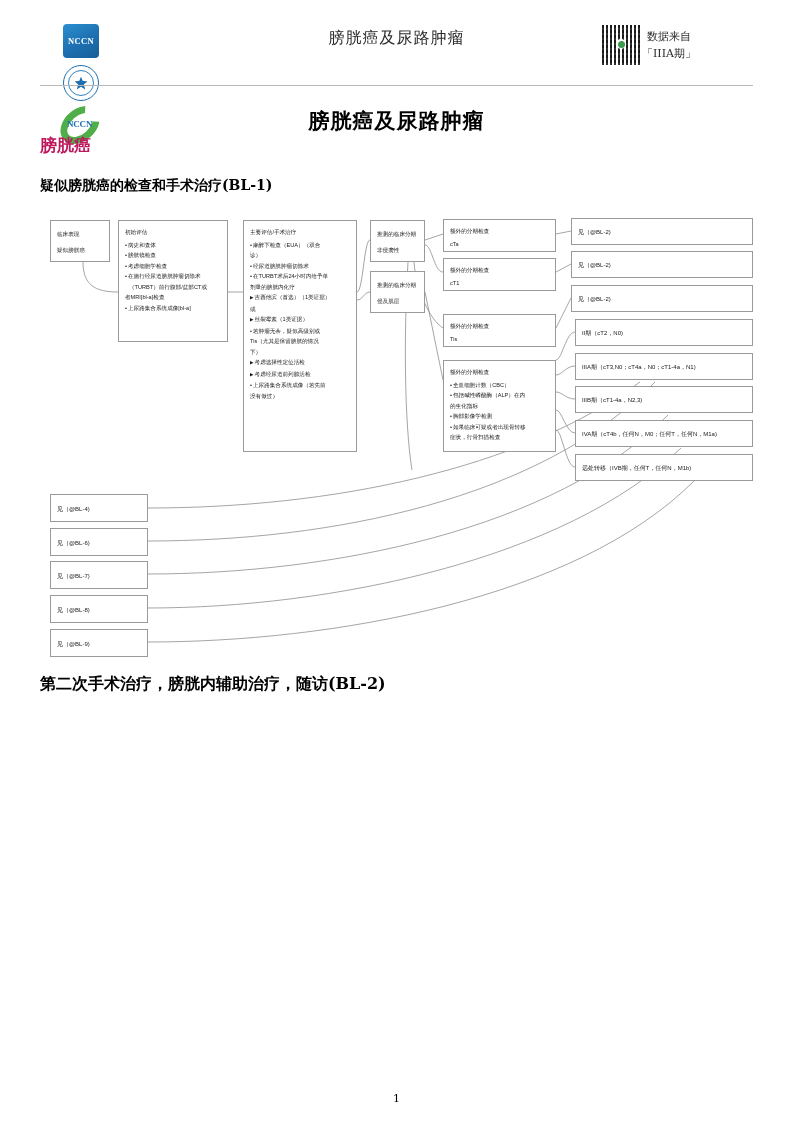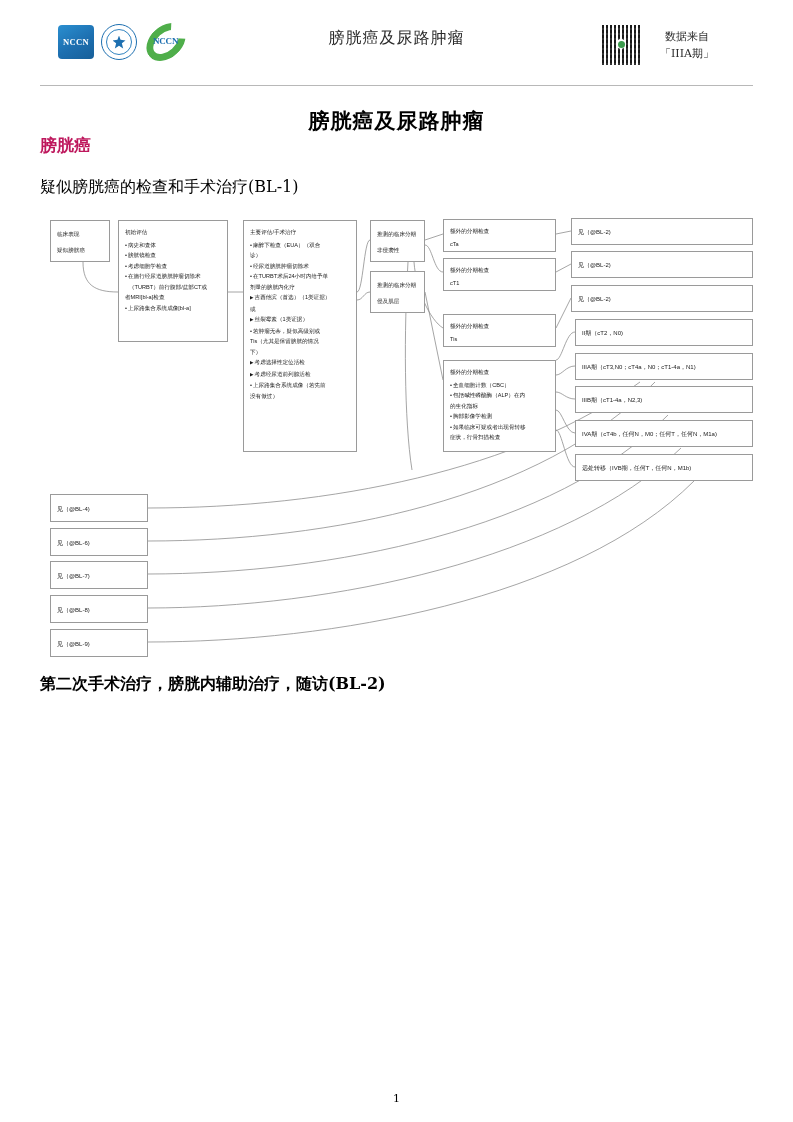--- a/index.html
+++ b/index.html
@@ -8,21 +8,21 @@
     background:#ffffff;
     font-family:"Liberation Sans","DejaVu Sans",sans-serif;
     color:#111;
     position:relative;
     overflow:hidden;
   }
   .page{position:absolute;left:0;top:0;width:793px;height:1122px;}
 
   
   .header{position:absolute;left:0;top:0;width:793px;height:88px;}
-  .logo-group{position:absolute;left:58px;top:24px;display:flex;align-items:center;gap:7px;}
+  .logo-group{position:absolute;left:58px;top:24px;display:flex;align-items:center;gap:7px;flex-direction:column;}
   .logo-nccn-blue{
     width:36px;height:34px;border-radius:4px;
     background:linear-gradient(150deg,#2a8fd0 0%,#1d6fb0 55%,#175f99 100%);
     display:flex;align-items:center;justify-content:center;
   }
   .logo-nccn-blue span{color:#fff;font-size:8.5px;font-weight:bold;letter-spacing:.3px;font-family:"Liberation Serif",serif;}
   .logo-seal{
     width:34px;height:34px;border-radius:50%;
     border:1.4px solid #1d6fb0;
     background:#fff;
@@ -52,37 +52,37 @@
     font-size:16px;color:#2b2b2b;letter-spacing:1px;
   }
   .qr{position:absolute;left:601px;top:24px;width:40px;height:40px;
       background:
         repeating-linear-gradient(90deg,#1a1a1a 0 2px,#fff 2px 4px),
         repeating-linear-gradient(0deg,#1a1a1a 0 2px,transparent 2px 5px);
       background-blend-mode:screen;border:1px solid #fff;}
   .qr-center{position:absolute;left:616px;top:39px;width:10px;height:10px;border-radius:50%;
       background:#fff;display:flex;align-items:center;justify-content:center;}
   .qr-center i{display:block;width:7px;height:7px;border-radius:50%;background:#3c9c4e;}
-  .qr-caption{position:absolute;left:632px;top:28px;width:110px;text-align:center;
+  .qr-caption{position:absolute;left:614px;top:28px;width:110px;text-align:center;
       font-family:"DejaVu Serif","Liberation Serif",serif;font-size:11px;color:#2b2b2b;line-height:17px;}
   .header-rule{position:absolute;left:40px;top:85px;width:713px;height:1px;background:#b8b8b8;}
 
   
   .doc-title{
     position:absolute;left:0;top:107px;width:793px;text-align:center;
     font-family:"DejaVu Serif","Liberation Serif",serif;font-weight:bold;font-size:21px;color:#000;
     letter-spacing:1px;
   }
   .sec-title{
     position:absolute;left:40px;top:134px;
     font-family:"DejaVu Serif","Liberation Serif",serif;font-weight:bold;font-size:17px;color:#be185d;
   }
   .sub-title{
     position:absolute;left:40px;top:177px;
-    font-family:"DejaVu Serif","Liberation Serif",serif;font-weight:normal;font-size:16px;color:#000;
+    font-family:"DejaVu Serif","Liberation Serif",serif;font-weight:bold;font-size:14px;color:#000;
   }
   .sub-title2{
     position:absolute;left:40px;top:674px;
     font-family:"DejaVu Serif","Liberation Serif",serif;font-weight:bold;font-size:16px;color:#000;
   }
 
   
   .box{
     position:absolute;box-sizing:border-box;
     border:1px solid #9a9a9a;background:#fff;

